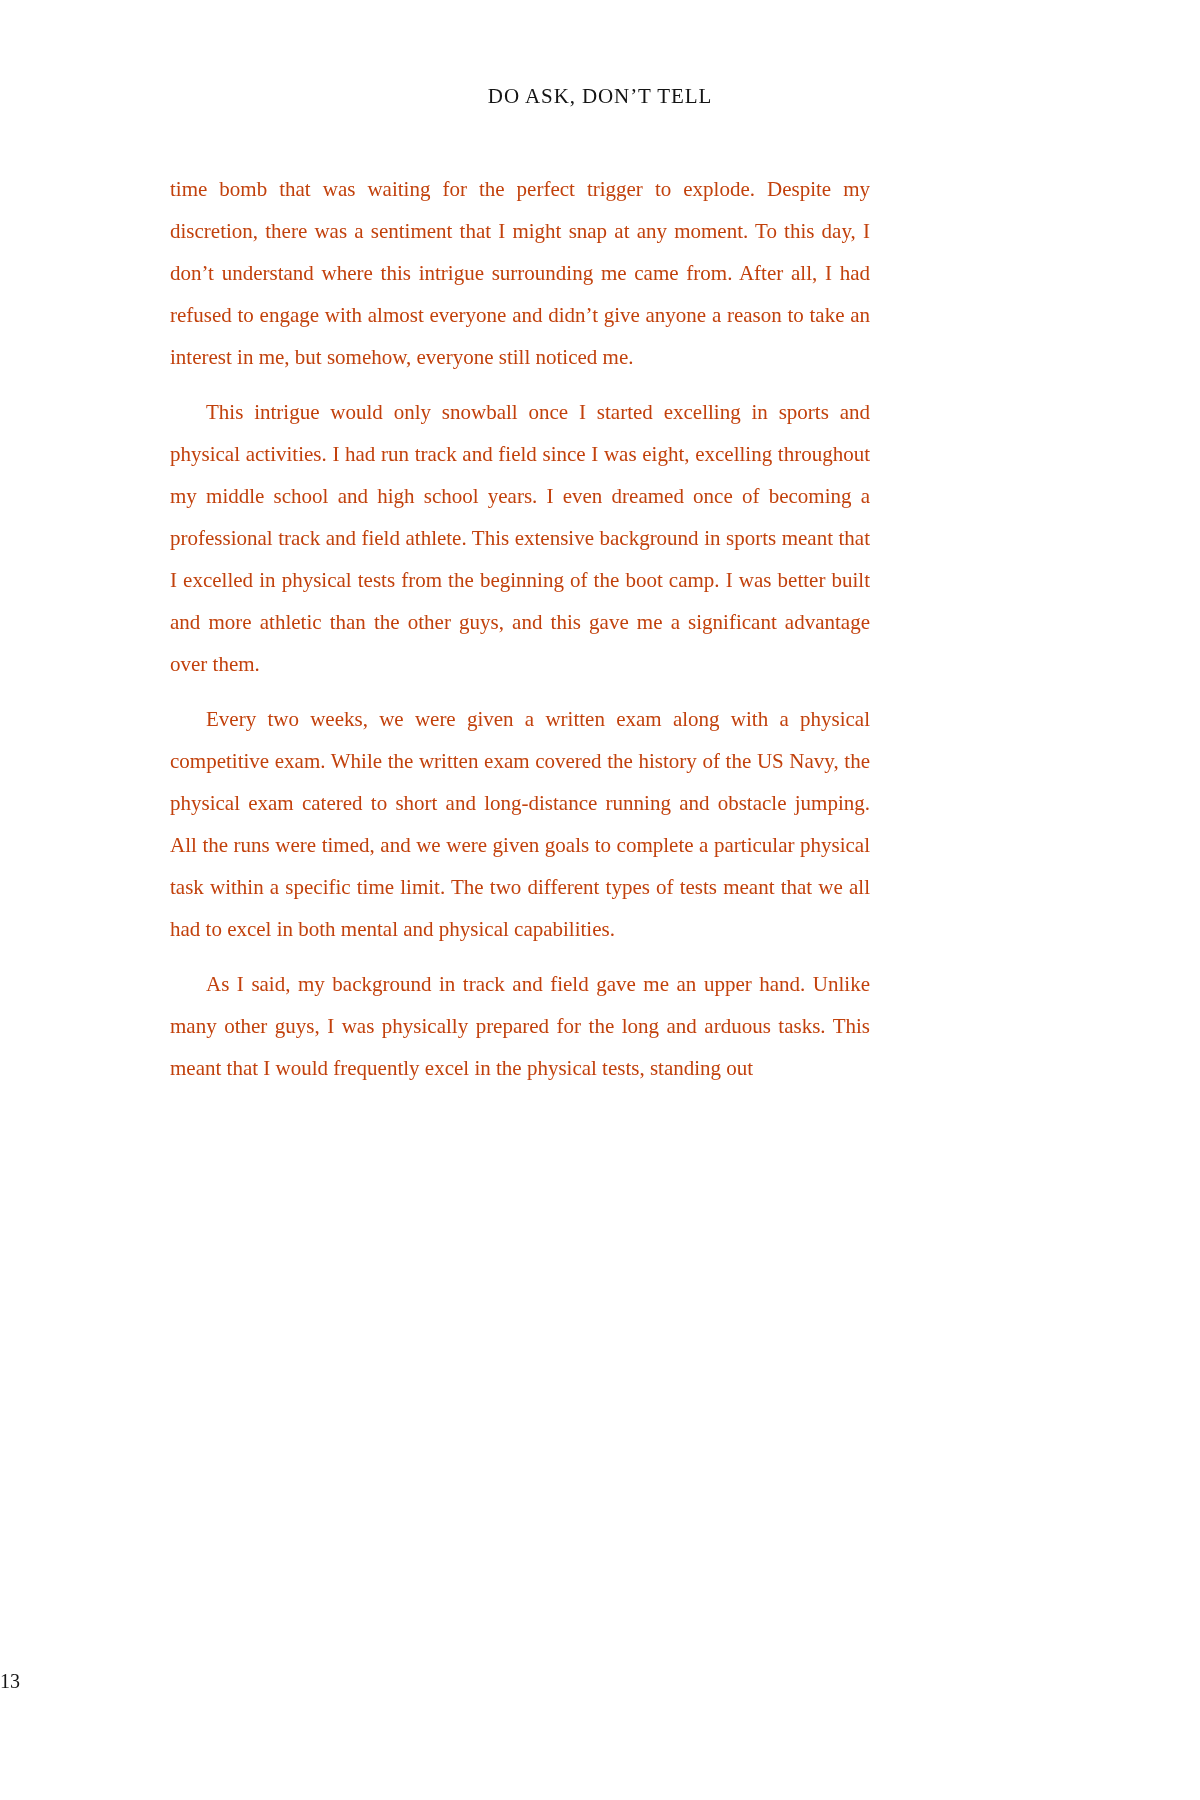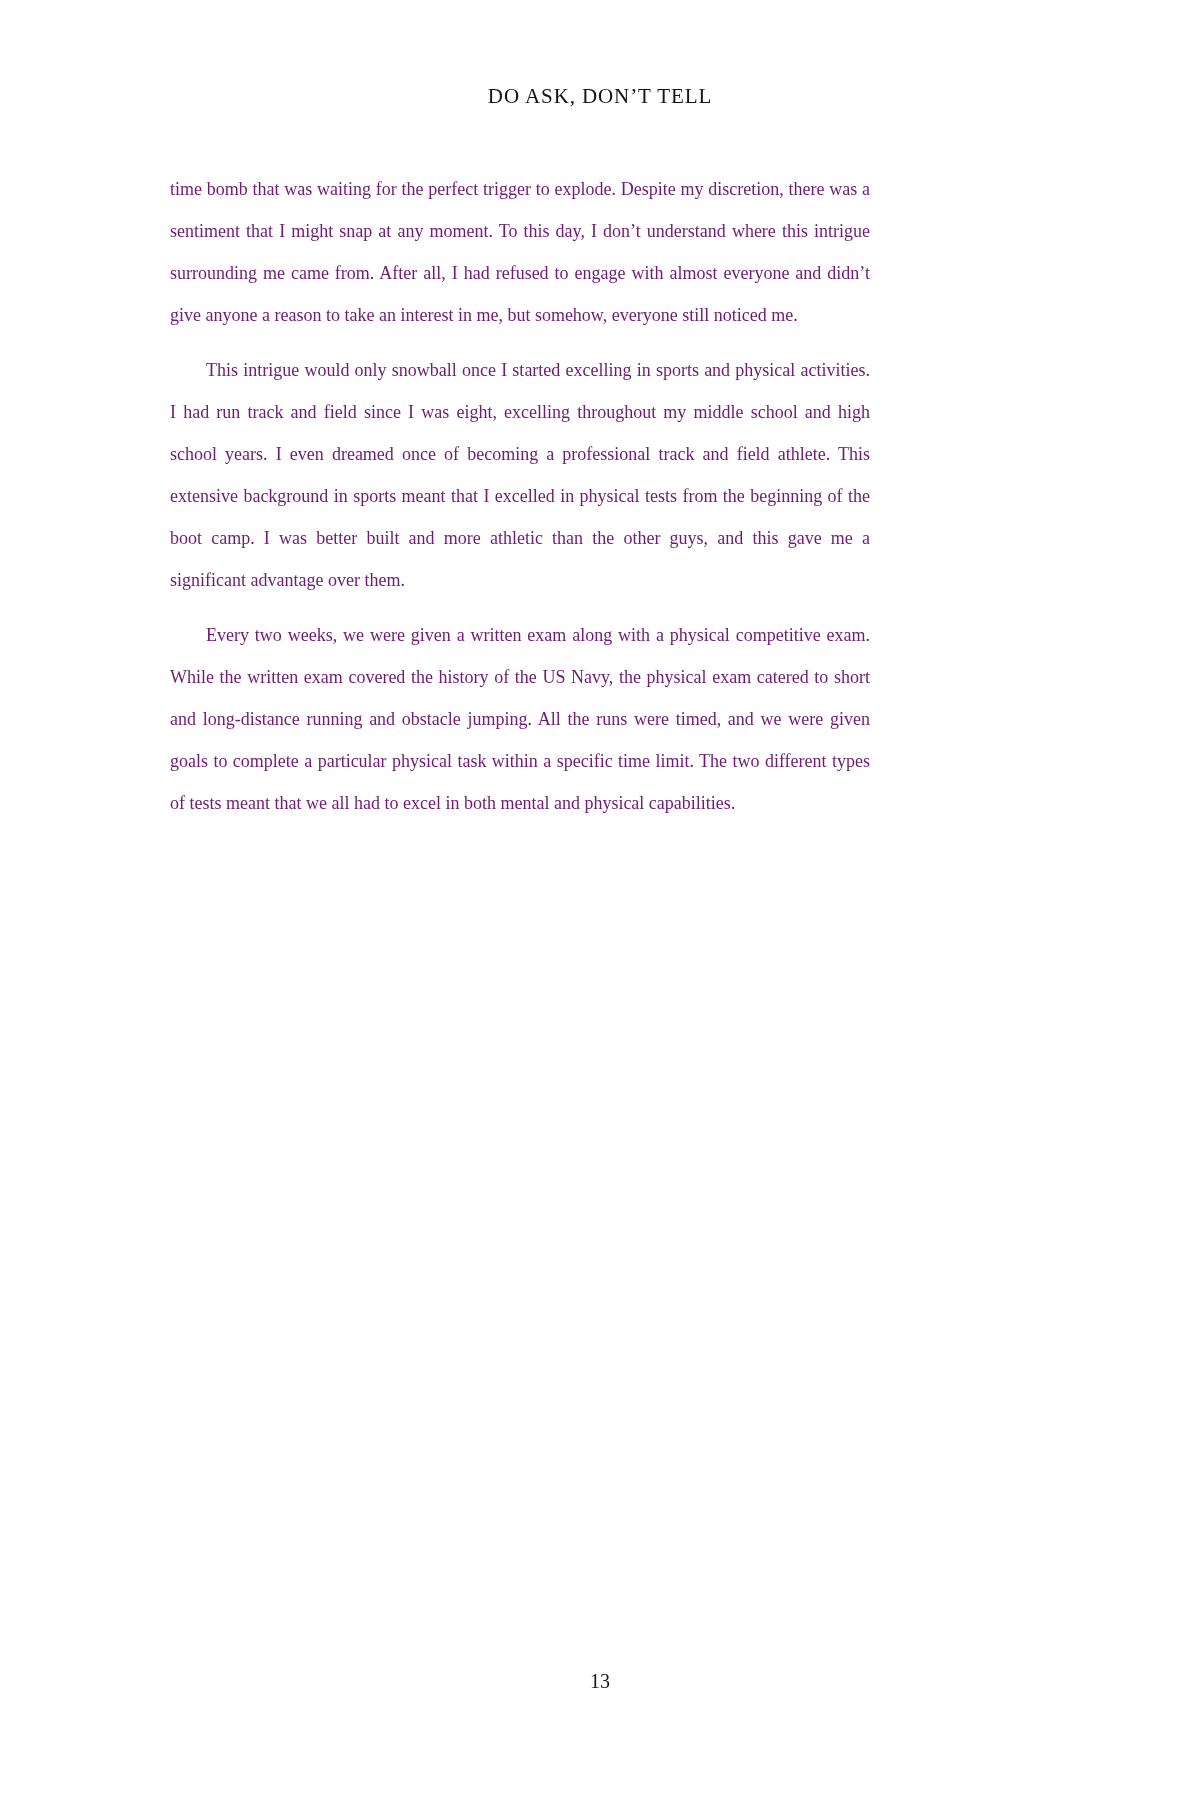--- a/index.html
+++ b/index.html
@@ -40,51 +40,51 @@
     position: absolute;
     top: 168px;
     left: 170px;
     width: 700px;
   }
 
   .para {
     margin: 0;
     text-align: justify;
     text-justify: inter-word;
-    font-size: 18px;
+    font-size: 21px;
     line-height: 42px;
-    color: #701a75;
+    color: #c2410c;
     hyphens: none;
     -webkit-hyphens: none;
   }
 
   .para + .para {
     text-indent: 36px;
     margin-top: 13px;
   }
 
   
   .folio {
     position: absolute;
     top: 1670px;
     left: 0;
     width: 1200px;
-    text-align: center;
     font-size: 20px;
     color: #151515;
   }
 </style>
 </head>
 <body>
 
 <div class="page">
 
   <div class="running-head">DO ASK, DON’T TELL</div>
 
   <div class="text-block">
     <p class="para">time bomb that was waiting for the perfect trigger to explode. Despite my discretion, there was a sentiment that I might snap at any moment. To this day, I don’t understand where this intrigue surrounding me came from. After all, I had refused to engage with almost everyone and didn’t give anyone a reason to take an interest in me, but somehow, everyone still noticed me.</p>
     <p class="para">This intrigue would only snowball once I started excelling in sports and physical activities. I had run track and field since I was eight, excelling throughout my middle school and high school years. I even dreamed once of becoming a professional track and field athlete. This extensive background in sports meant that I excelled in physical tests from the beginning of the boot camp. I was better built and more athletic than the other guys, and this gave me a significant advantage over them.</p>
     <p class="para">Every two weeks, we were given a written exam along with a physical competitive exam. While the written exam covered the history of the US Navy, the physical exam catered to short and long-distance running and obstacle jumping. All the runs were timed, and we were given goals to complete a particular physical task within a specific time limit. The two different types of tests meant that we all had to excel in both mental and physical capabilities.</p>
+    <p class="para">As I said, my background in track and field gave me an upper hand. Unlike many other guys, I was physically prepared for the long and arduous tasks. This meant that I would frequently excel in the physical tests, standing out</p>
   </div>
 
   <div class="folio">13</div>
 
 </div>
 
 </body></html>

